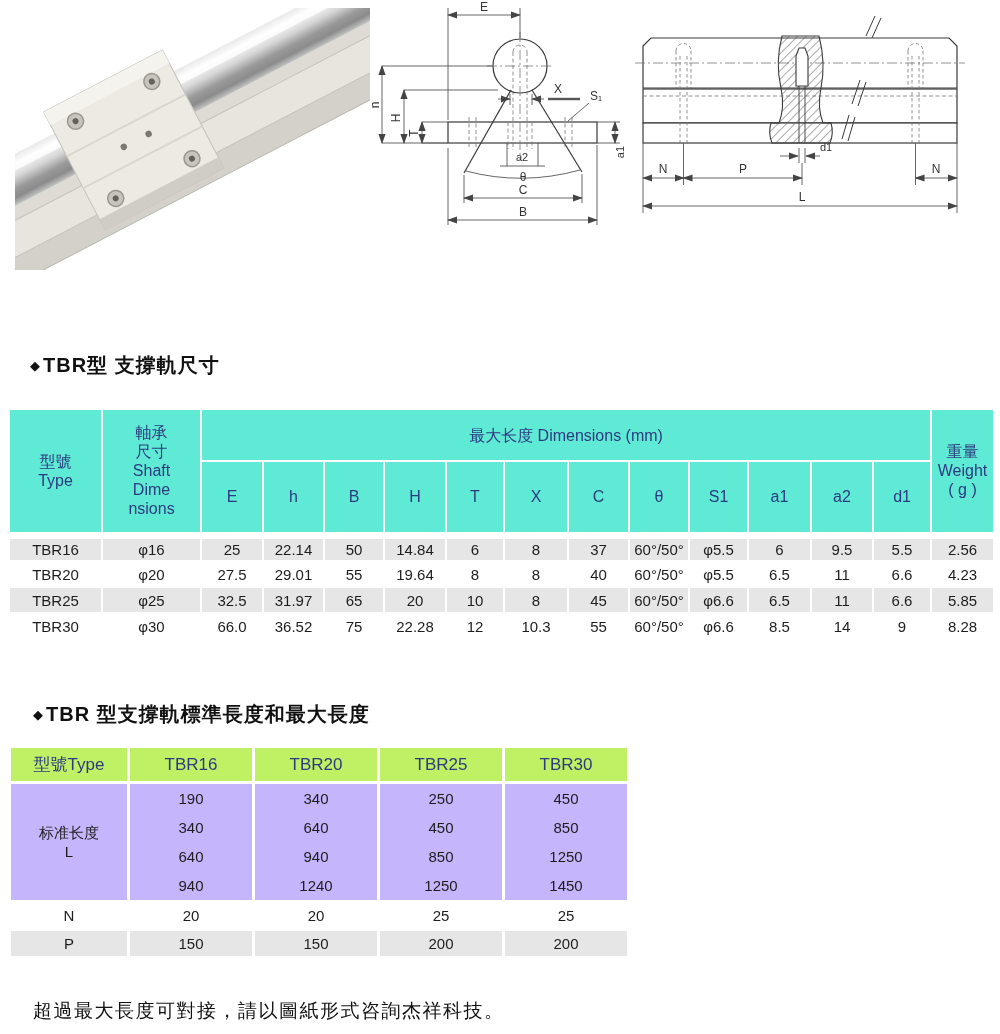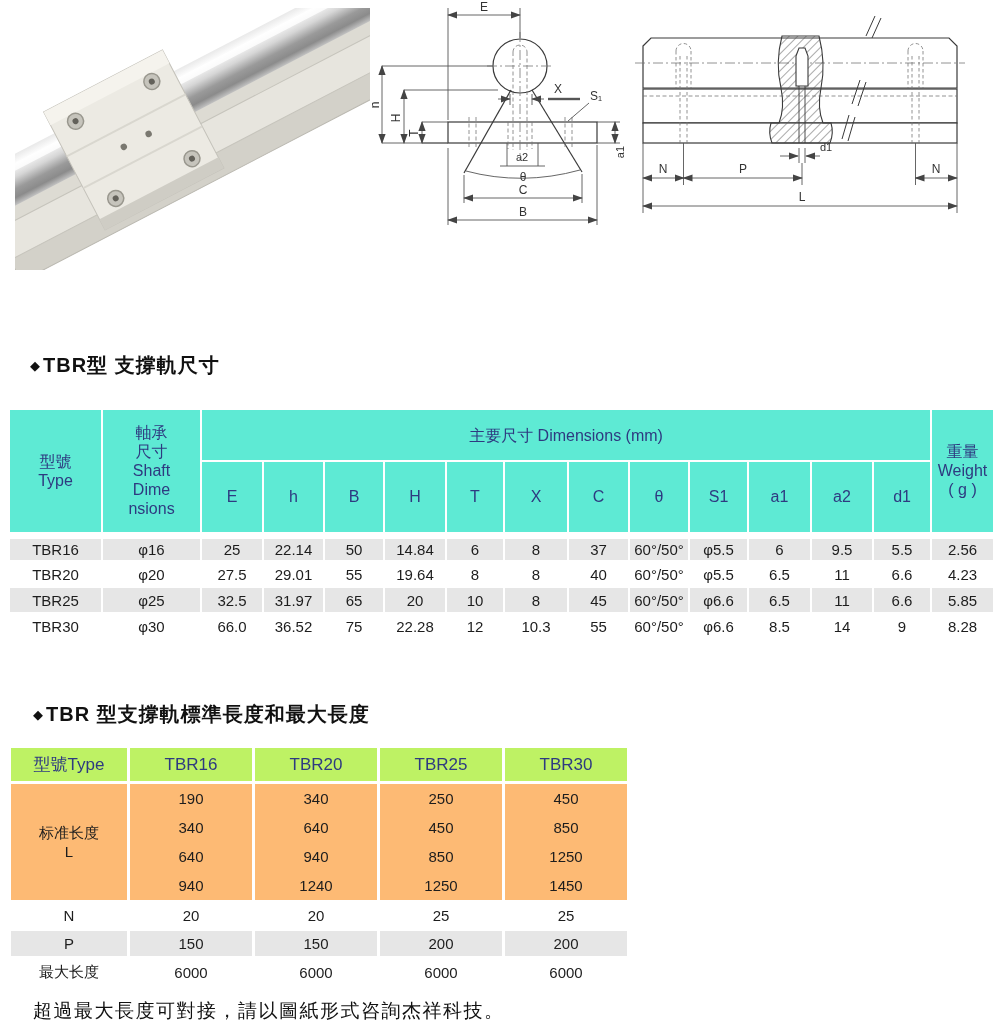--- a/index.html
+++ b/index.html
@@ -29,21 +29,21 @@
   .t1 thead th.grp { height:52px; }
   .t1 tbody td { height:26px; font-size:15px; color:#1d1d1d; }
   .t1 tbody tr:first-child td { border-top:7px solid #fff; }
   .t1 tbody tr:nth-child(odd) td { background:#e6e6e6; }
   .t1 tbody tr:nth-child(even) td { background:#ffffff; }
 
   .t2 { position:absolute; left:8px; top:745px; width:619px; }
   .t2 th, .t2 td { border:3px solid #fff; }
   .t2 thead th { background:#bef264; color:#2e3a80; font-size:17px; height:36px; }
   .t2 td { font-size:15px; color:#1d1d1d; }
-  .t2 tr.std td { background:#fdba74; }
+  .t2 tr.std td { background:#c4b5fd; }
   .t2 tr.std .stack div { line-height:29px; height:29px; }
   .t2 tr.rowN td { background:#ffffff; height:28px; }
   .t2 tr.rowP td { background:#e6e6e6; height:28px; }
   .t2 tr.rowMax td { background:#ffffff; height:30px; }
 </style>
 </head>
 <body>
 
 <div class="fig" style="left:15px; top:8px; width:355px; height:262px;">
   <svg width="355" height="262" viewBox="0 0 355 262">
@@ -266,21 +266,21 @@
   </colgroup>
   <thead>
     <tr>
       <th rowspan="2" class="pre">型號
 Type</th>
       <th rowspan="2" class="pre">軸承
 尺寸
 Shaft
 Dime
 nsions</th>
-      <th colspan="12" class="grp">主要尺寸  Dimensions (mm)</th>
+      <th colspan="12" class="grp">最大长度  Dimensions (mm)</th>
       <th rowspan="2" class="pre">重量
 Weight
 ( g )</th>
     </tr>
     <tr class="sub">
       <th>E</th>
       <th>h</th>
       <th>B</th>
       <th>H</th>
       <th>T</th>
@@ -422,23 +422,16 @@
       <td>25</td>
       <td>25</td>
     </tr>
     <tr class="rowP">
       <td>P</td>
       <td>150</td>
       <td>150</td>
       <td>200</td>
       <td>200</td>
     </tr>
-    <tr class="rowMax">
-      <td>最大长度</td>
-      <td>6000</td>
-      <td>6000</td>
-      <td>6000</td>
-      <td>6000</td>
-    </tr>
   </tbody>
 </table>
 
 <div class="footnote" style="left:33px; top:998px;">超過最大長度可對接，請以圖紙形式咨詢杰祥科技。</div>
 
 </body></html>

